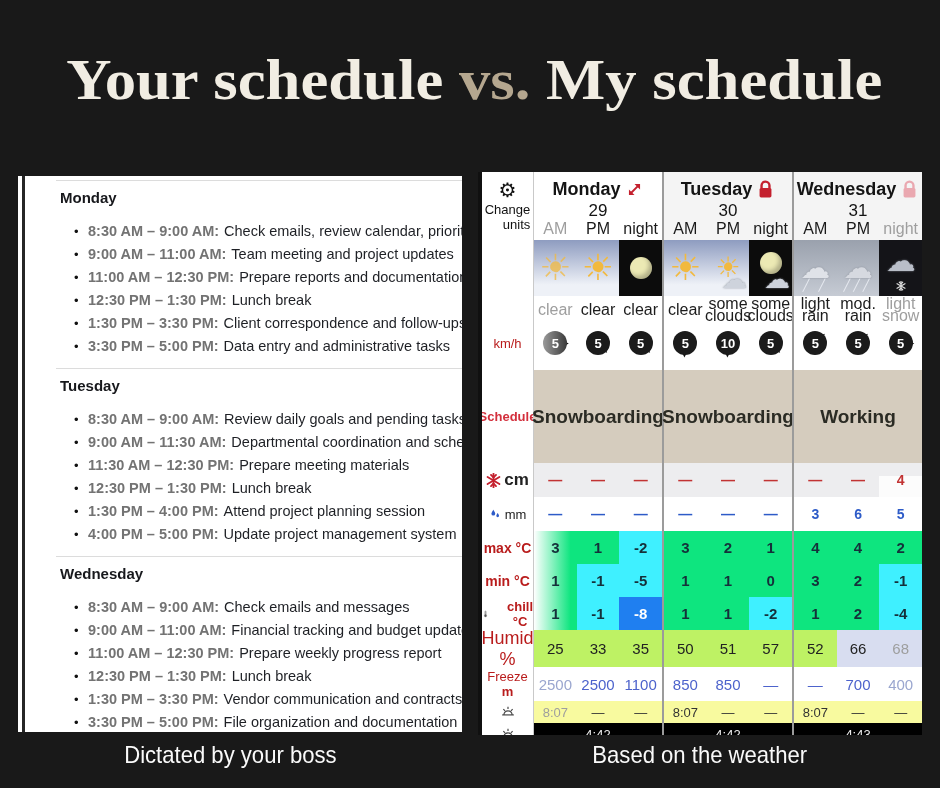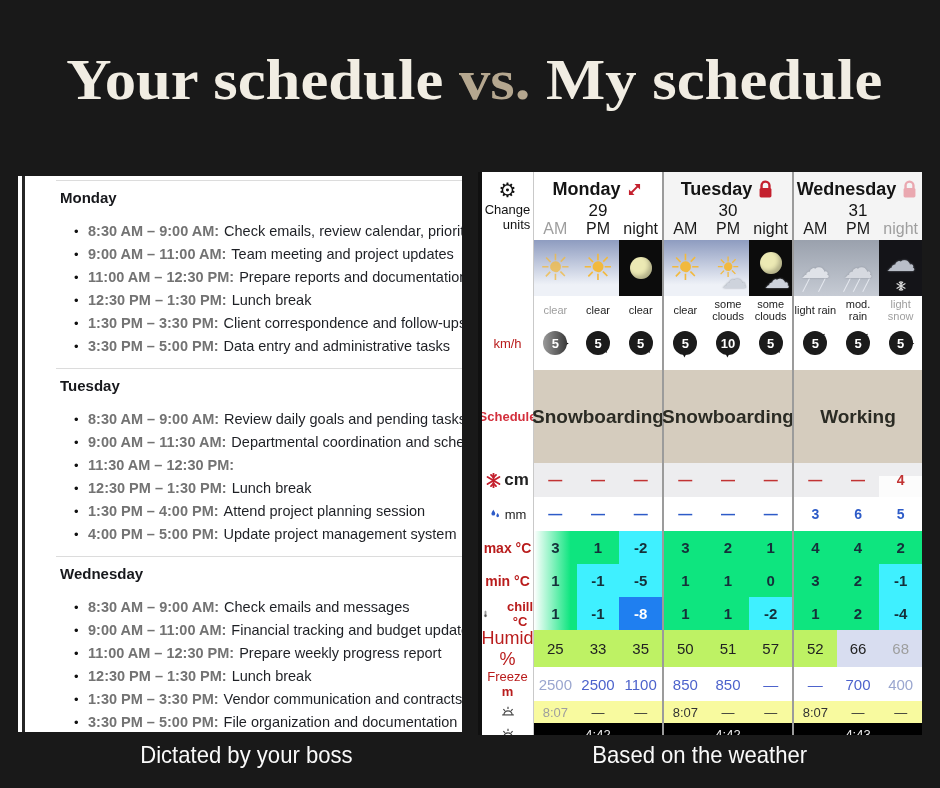--- a/index.html
+++ b/index.html
@@ -52,21 +52,21 @@
   .sky{overflow:hidden;}
   .sky.day{background:linear-gradient(180deg,#8e9cc0 0%,#eef1f7 80%);}
   .sky.night{background:#0c0c0c;}
   .sky.rainy{background:linear-gradient(180deg,#9aa1ad 0%,#c6cbd4 100%);}
   .sky.snowy{background:#141418;}
   .g-sun{font-size:36px;color:#f2b93e;line-height:1;}
   .g-moon{width:22px;height:22px;border-radius:50%;background:#ece9b4;box-shadow:inset -3px -3px 4px rgba(0,0,0,.25);}
   .g-cloud{font-size:26px;color:#ced3dc;line-height:1;text-shadow:0 0 2px #8a8f99;}
   .ovl{position:absolute;}
   .slashes{position:absolute;bottom:4px;left:0;right:0;text-align:center;font-size:11px;color:#e8ebf2;letter-spacing:3px;}
-  .lrow{height:28px;font-size:11px;line-height:12px;text-align:center;color:#1c1c1c;}
+  .lrow{height:28px;font-size:16px;line-height:12px;text-align:center;color:#1c1c1c;}
   .lrow .c{text-align:center;}
 
   
   .windrow{height:38px;font-size:13px;}
   .wcell{position:relative;}
   .wcirc{width:24px;height:24px;border-radius:50%;background:#1b1b1b;color:#fff;display:flex;
          align-items:center;justify-content:center;font-size:13px;font-weight:700;position:relative;z-index:2;}
   .wcirc.past{background:linear-gradient(90deg,#9a9a9a,#3a3a3a);}
   .warr{position:absolute;z-index:1;font-size:12px;color:#0e0e0e;line-height:1;}
   .dE{left:50%;top:50%;transform:translate(4px,-50%);}
@@ -113,21 +113,21 @@
   .sidelbl{font-size:13px;color:#b91c1c;}
   .cmlbl{font-size:17px;font-weight:700;display:flex;align-items:center;gap:3px;}
   .mmlbl{font-size:13px;display:flex;align-items:center;gap:3px;}
   .units2{font-size:13px;line-height:15px;color:#111;margin-top:2px;text-align:right;}
   .gear{font-size:20px;line-height:20px;color:#111;}
 
   
   .cap{position:absolute;top:738px;height:34px;display:flex;align-items:center;justify-content:center;
        color:#fafafa;font-size:24px;}
   .cap .inner{display:inline-block;transform:scaleX(.92);}
-  .capL{left:24px;width:444px;}
+  .capL{left:8px;width:444px;}
   .capR{left:478px;width:444px;}
 
   svg{display:block;}
 </style>
 </head>
 <body>
 
 <svg width="0" height="0" style="position:absolute">
   <defs>
     <g id="flake">
@@ -219,20 +219,21 @@
             <span>Review daily goals and pending tasks</span>
           </li>
         <li>
             <span class="blt">•</span>
             <b>9:00 AM – 11:30 AM:</b>
             <span>Departmental coordination and scheduling</span>
           </li>
         <li>
             <span class="blt">•</span>
             <b>11:30 AM – 12:30 PM:</b>
+            <span>Prepare meeting materials</span>
           </li>
         <li>
             <span class="blt">•</span>
             <b>12:30 PM – 1:30 PM:</b>
             <span>Lunch break</span>
           </li>
         <li>
             <span class="blt">•</span>
             <b>1:30 PM – 4:00 PM:</b>
             <span>Attend project planning session</span>

